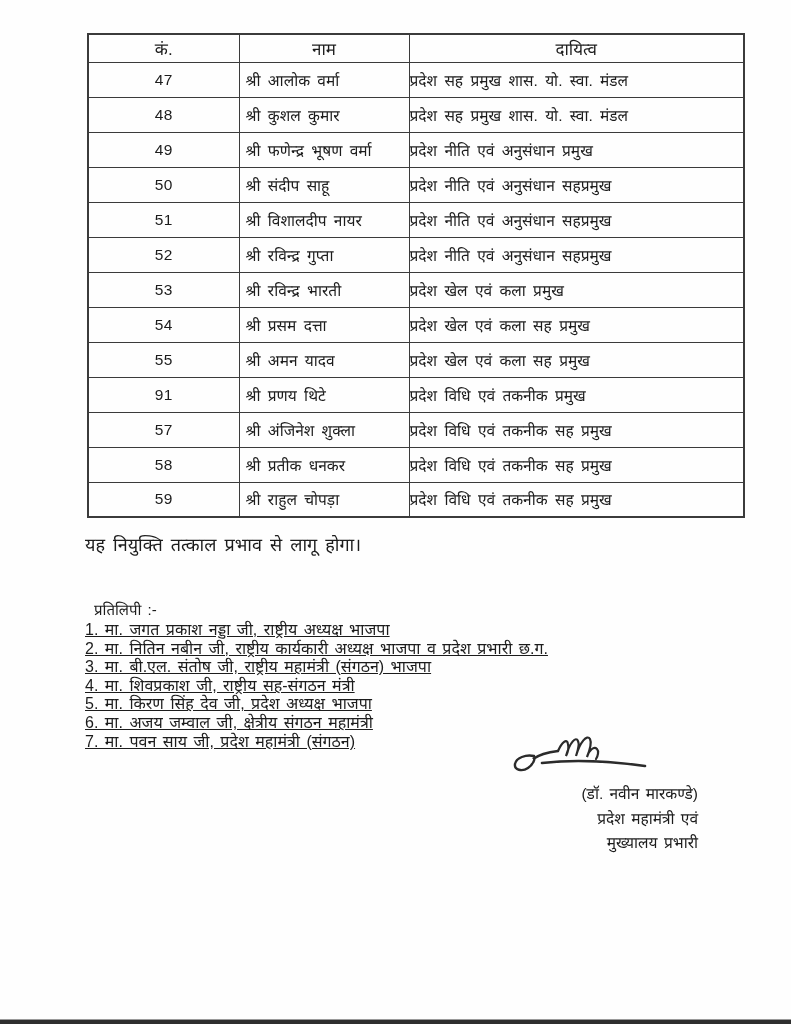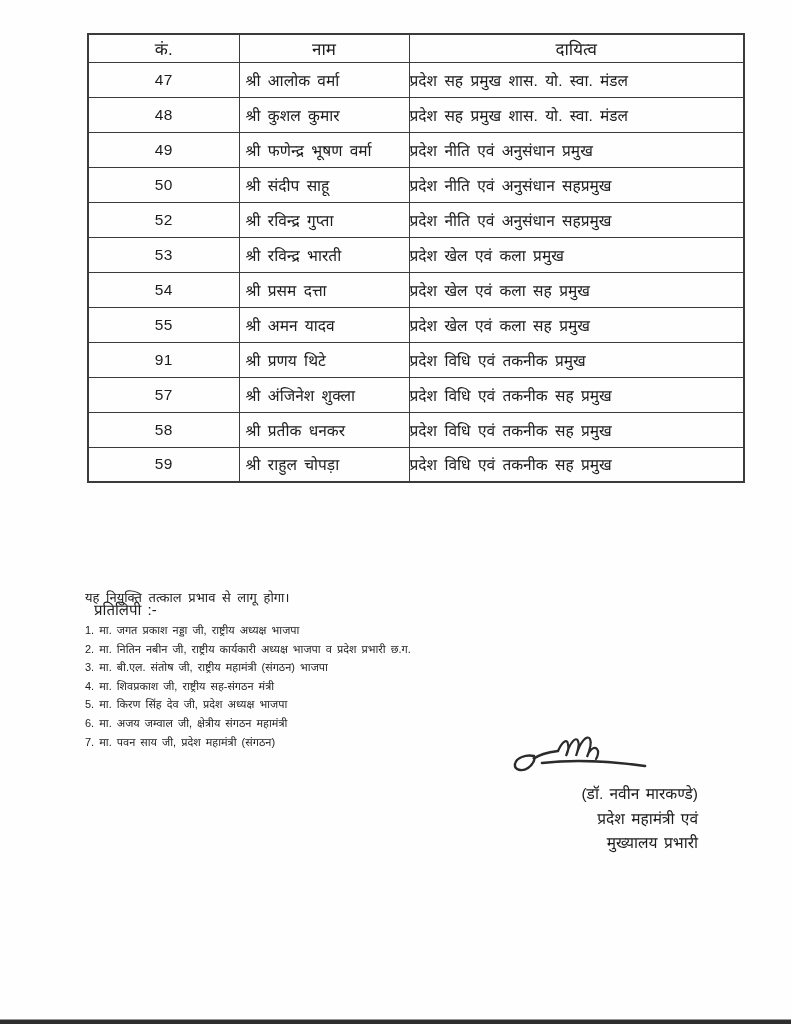--- a/index.html
+++ b/index.html
@@ -43,38 +43,39 @@
     white-space: nowrap;
     overflow: hidden;
   }
   td.c-no   { text-align: center; font-size: 13.5px; letter-spacing: .5px; }
   td.c-name { text-align: left; padding-left: 6px; margin-top: 28px; }
   td.c-duty { text-align: left; }
 
   
   .note {
     position: absolute;
-    left: 85px; top: 588px;
-    font-size: 13px;
+    left: 85px; top: 532px;
+    font-size: 18px;
     word-spacing: 3px;
   }
   .copy-heading {
     position: absolute;
     left: 85px; top: 599px;
     font-size: 15px;
     word-spacing: 2px;
     margin-left: 9px;
   }
   .copy-list {
     position: absolute;
     left: 85px; top: 621px;
     list-style: none;
-    font-size: 11px;
+    font-size: 16px;
     line-height: 18.6px;
     word-spacing: 2px;
+    text-decoration: underline;
   }
 
   
   .signature-svg {
     position: absolute;
     left: 512px; top: 730px;
     width: 136px; height: 46px;
   }
   .sign-block {
     position: absolute;
@@ -125,20 +126,25 @@
         <td class="c-duty">प्रदेश सह प्रमुख शास. यो. स्वा. मंडल</td>
       </tr>
       <tr>
         <td class="c-no">49</td>
         <td class="c-name">श्री फणेन्द्र भूषण वर्मा</td>
         <td class="c-duty">प्रदेश नीति एवं अनुसंधान प्रमुख</td>
       </tr>
       <tr>
         <td class="c-no">50</td>
         <td class="c-name">श्री संदीप साहू</td>
+        <td class="c-duty">प्रदेश नीति एवं अनुसंधान सहप्रमुख</td>
+      </tr>
+      <tr>
+        <td class="c-no">51</td>
+        <td class="c-name">श्री विशालदीप नायर</td>
         <td class="c-duty">प्रदेश नीति एवं अनुसंधान सहप्रमुख</td>
       </tr>
       <tr>
         <td class="c-no">52</td>
         <td class="c-name">श्री रविन्द्र गुप्ता</td>
         <td class="c-duty">प्रदेश नीति एवं अनुसंधान सहप्रमुख</td>
       </tr>
       <tr>
         <td class="c-no">53</td>
         <td class="c-name">श्री रविन्द्र भारती</td>

